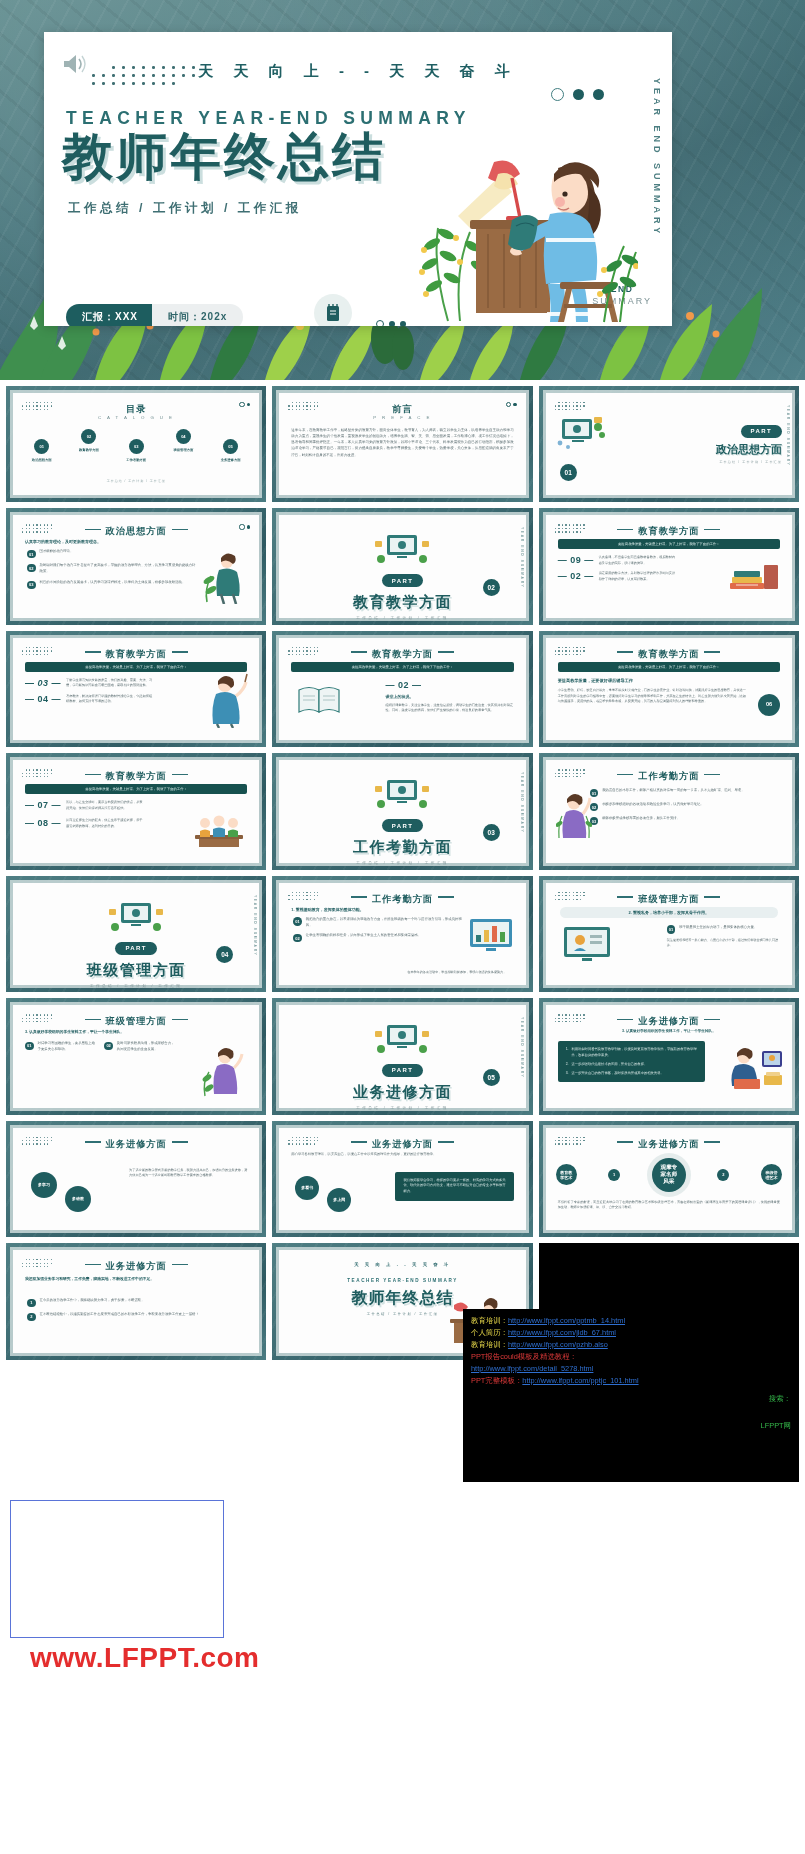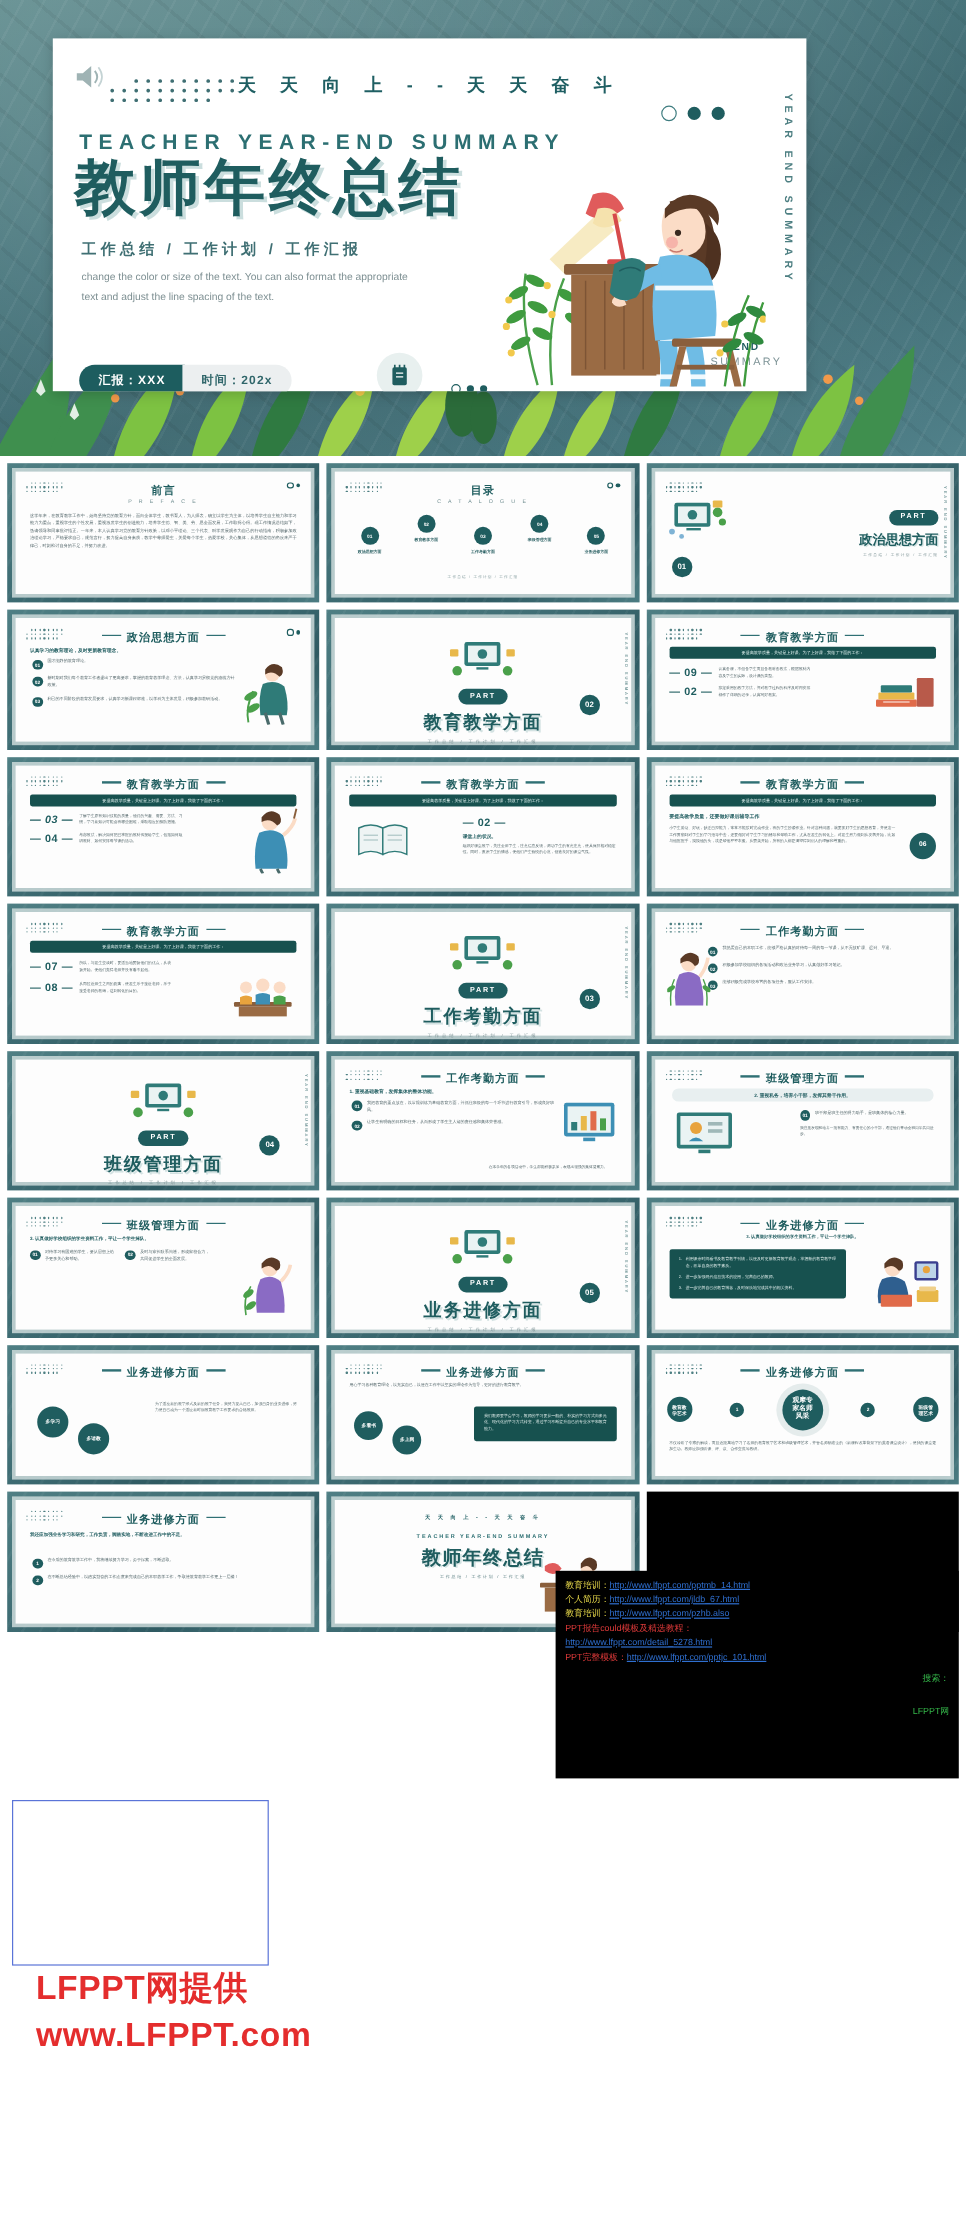--- a/index.html
+++ b/index.html
@@ -311,21 +311,20 @@
             <i style="left: 60px; top: 16px;"></i>
             <i style="left: 70px; top: 16px;"></i>
             <i style="left: 80px; top: 16px;"></i>
           </div>
 
         <div class="top-slogan">天 天 向 上 - - 天 天 奋 斗</div>
 
         <div class="eng-title">TEACHER YEAR-END SUMMARY</div>
         <div class="cn-title">教师年终总结</div>
         <div class="sub-title">工作总结 / 工作计划 / 工作汇报</div>
-        <div class="body-lines">change the color or size of the text. You can also format the appropriate text and adjust the line spacing of the text.</div>
 
         <div class="pillrow">
           <div class="pill-dark">汇报：XXX</div>
           <div class="pill-light">时间：202x</div>
         </div>
 
         <div class="note-badge">
           <svg width="18" height="20" viewBox="0 0 18 20">
             <rect x="3" y="3" width="12" height="15" rx="1.5" fill="#1f5d5f"></rect>
             <g stroke="#1f5d5f" stroke-width="1.4">
@@ -488,59 +487,20 @@
             <i style="left: 10.8px; top: 6.8px;"></i>
             <i style="left: 14.4px; top: 6.8px;"></i>
             <i style="left: 18px; top: 6.8px;"></i>
             <i style="left: 21.6px; top: 6.8px;"></i>
             <i style="left: 25.2px; top: 6.8px;"></i>
           </div>
         <div class="t-corner">
             <span class="h"></span>
             <span></span>
           </div>
-        <div class="t-head">前言</div>
-        <div class="t-eng">P R E F A C E</div>
-        <div class="t-body">这学年来，在教育教学工作中，始终坚持党的教育方针，面向全体学生，教书育人，为人师表，确立以学生为主体，以培养学生自主能力和学习能力为重点，重视学生的个性发展，重视激发学生的创造能力，培养学生德、智、美、劳、思全面发展，工作取得心得。现工作情况总结如下，恳请领导和同事批评指正。一年来，本人认真学习党的教育方针政策，以邓小平理论、三个代表、科学发展观作为自己的行动指南，积极参加政治理论学习，严格要求自己，规范言行，努力提高自身素质，教学中尊师爱生，关爱每个学生，热爱学校，关心集体，从思想道德的角度来严于律己，时刻检讨自身的不足，并努力改进。</div>
-      </div>
-    </div>
-
-    <div class="thumb">
-      <div class="sheet">
-        <div class="t-dots">
-            <i style="left: 3.6px; top: 0px;"></i>
-            <i style="left: 7.2px; top: 0px;"></i>
-            <i style="left: 10.8px; top: 0px;"></i>
-            <i style="left: 14.4px; top: 0px;"></i>
-            <i style="left: 18px; top: 0px;"></i>
-            <i style="left: 21.6px; top: 0px;"></i>
-            <i style="left: 25.2px; top: 0px;"></i>
-            <i style="left: 28.8px; top: 0px;"></i>
-            <i style="left: 0px; top: 3.4px;"></i>
-            <i style="left: 3.6px; top: 3.4px;"></i>
-            <i style="left: 7.2px; top: 3.4px;"></i>
-            <i style="left: 10.8px; top: 3.4px;"></i>
-            <i style="left: 14.4px; top: 3.4px;"></i>
-            <i style="left: 18px; top: 3.4px;"></i>
-            <i style="left: 21.6px; top: 3.4px;"></i>
-            <i style="left: 25.2px; top: 3.4px;"></i>
-            <i style="left: 28.8px; top: 3.4px;"></i>
-            <i style="left: 0px; top: 6.8px;"></i>
-            <i style="left: 3.6px; top: 6.8px;"></i>
-            <i style="left: 7.2px; top: 6.8px;"></i>
-            <i style="left: 10.8px; top: 6.8px;"></i>
-            <i style="left: 14.4px; top: 6.8px;"></i>
-            <i style="left: 18px; top: 6.8px;"></i>
-            <i style="left: 21.6px; top: 6.8px;"></i>
-            <i style="left: 25.2px; top: 6.8px;"></i>
-          </div>
-        <div class="t-corner">
-            <span class="h"></span>
-            <span></span>
-          </div>
         <div class="t-head">目录</div>
         <div class="t-eng">C A T A L O G U E</div>
         <div style="position:absolute;left:8px;right:8px;top:36px;display:flex;justify-content:space-between;align-items:flex-start;">
           <div style="text-align:center;width:18%;margin-top:10px;">
             <div class="circ" style="width:15px;height:15px;margin:0 auto;">01</div>
             <div style="font-size:3.3px;color:#2b6164;margin-top:4px;line-height:1.5;font-weight:bold;">政治思想方面</div>
           </div>
           <div style="text-align:center;width:18%;">
             <div class="circ" style="width:15px;height:15px;margin:0 auto;">02</div>
             <div style="font-size:3.3px;color:#2b6164;margin-top:4px;line-height:1.5;font-weight:bold;">教育教学方面</div>
@@ -552,20 +512,59 @@
           <div style="text-align:center;width:18%;">
             <div class="circ" style="width:15px;height:15px;margin:0 auto;">04</div>
             <div style="font-size:3.3px;color:#2b6164;margin-top:4px;line-height:1.5;font-weight:bold;">班级管理方面</div>
           </div>
           <div style="text-align:center;width:18%;margin-top:10px;">
             <div class="circ" style="width:15px;height:15px;margin:0 auto;">05</div>
             <div style="font-size:3.3px;color:#2b6164;margin-top:4px;line-height:1.5;font-weight:bold;">业务进修方面</div>
           </div>
         </div>
         <div style="position:absolute;left:0;right:0;bottom:12px;text-align:center;font-size:3px;color:#8aa1a3;letter-spacing:1px;">工作总结 / 工作计划 / 工作汇报</div>
+      </div>
+    </div>
+
+    <div class="thumb">
+      <div class="sheet">
+        <div class="t-dots">
+            <i style="left: 3.6px; top: 0px;"></i>
+            <i style="left: 7.2px; top: 0px;"></i>
+            <i style="left: 10.8px; top: 0px;"></i>
+            <i style="left: 14.4px; top: 0px;"></i>
+            <i style="left: 18px; top: 0px;"></i>
+            <i style="left: 21.6px; top: 0px;"></i>
+            <i style="left: 25.2px; top: 0px;"></i>
+            <i style="left: 28.8px; top: 0px;"></i>
+            <i style="left: 0px; top: 3.4px;"></i>
+            <i style="left: 3.6px; top: 3.4px;"></i>
+            <i style="left: 7.2px; top: 3.4px;"></i>
+            <i style="left: 10.8px; top: 3.4px;"></i>
+            <i style="left: 14.4px; top: 3.4px;"></i>
+            <i style="left: 18px; top: 3.4px;"></i>
+            <i style="left: 21.6px; top: 3.4px;"></i>
+            <i style="left: 25.2px; top: 3.4px;"></i>
+            <i style="left: 28.8px; top: 3.4px;"></i>
+            <i style="left: 0px; top: 6.8px;"></i>
+            <i style="left: 3.6px; top: 6.8px;"></i>
+            <i style="left: 7.2px; top: 6.8px;"></i>
+            <i style="left: 10.8px; top: 6.8px;"></i>
+            <i style="left: 14.4px; top: 6.8px;"></i>
+            <i style="left: 18px; top: 6.8px;"></i>
+            <i style="left: 21.6px; top: 6.8px;"></i>
+            <i style="left: 25.2px; top: 6.8px;"></i>
+          </div>
+        <div class="t-corner">
+            <span class="h"></span>
+            <span></span>
+          </div>
+        <div class="t-head">前言</div>
+        <div class="t-eng">P R E F A C E</div>
+        <div class="t-body">这学年来，在教育教学工作中，始终坚持党的教育方针，面向全体学生，教书育人，为人师表，确立以学生为主体，以培养学生自主能力和学习能力为重点，重视学生的个性发展，重视激发学生的创造能力，培养学生德、智、美、劳、思全面发展，工作取得心得。现工作情况总结如下，恳请领导和同事批评指正。一年来，本人认真学习党的教育方针政策，以邓小平理论、三个代表、科学发展观作为自己的行动指南，积极参加政治理论学习，严格要求自己，规范言行，努力提高自身素质，教学中尊师爱生，关爱每个学生，热爱学校，关心集体，从思想道德的角度来严于律己，时刻检讨自身的不足，并努力改进。</div>
       </div>
     </div>
 
     <div class="thumb">
       <div class="sheet">
         <div class="t-dots">
             <i style="left: 3.6px; top: 0px;"></i>
             <i style="left: 7.2px; top: 0px;"></i>
             <i style="left: 10.8px; top: 0px;"></i>
             <i style="left: 14.4px; top: 0px;"></i>
@@ -1530,18 +1529,17 @@
       <span class="grn">搜索：</span>
     </div>
     <div class="ctr" style="margin-top:15px;">
       <span class="grn">LFPPT网</span>
     </div>
   </div>
 
   <div class="footer">
     <div class="footer-box"></div>
     <div class="footer-brand">
-      <div class="fb1">LFPPT网提供</div>
       <div class="fb2">www.LFPPT.com</div>
     </div>
   </div>
 
 </div>
 
 </body></html>

